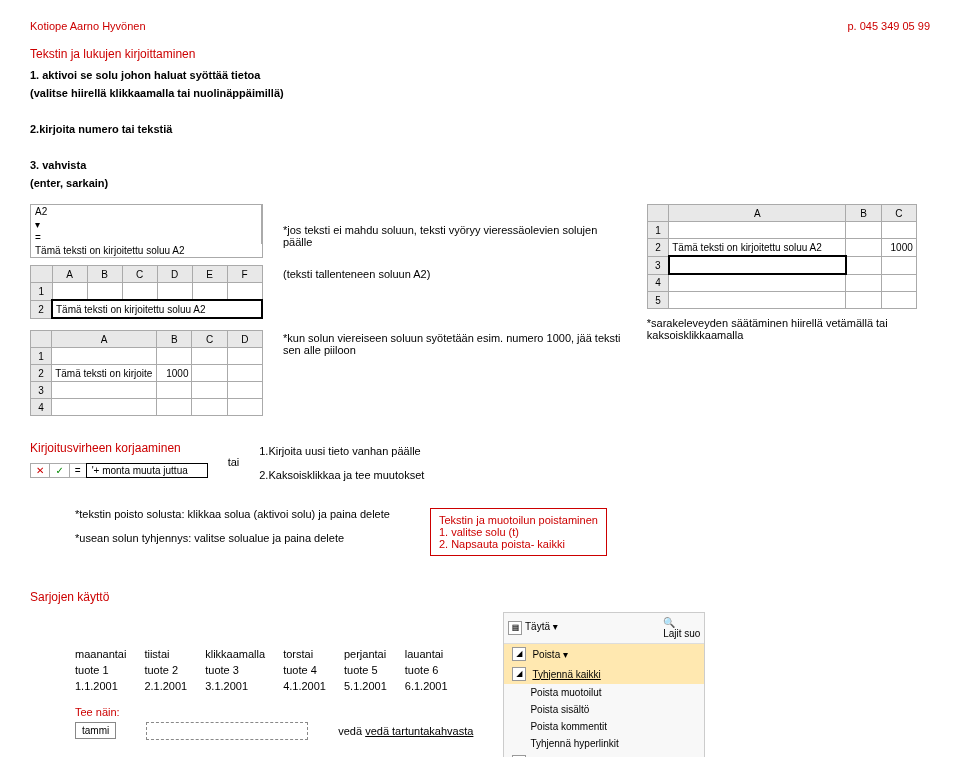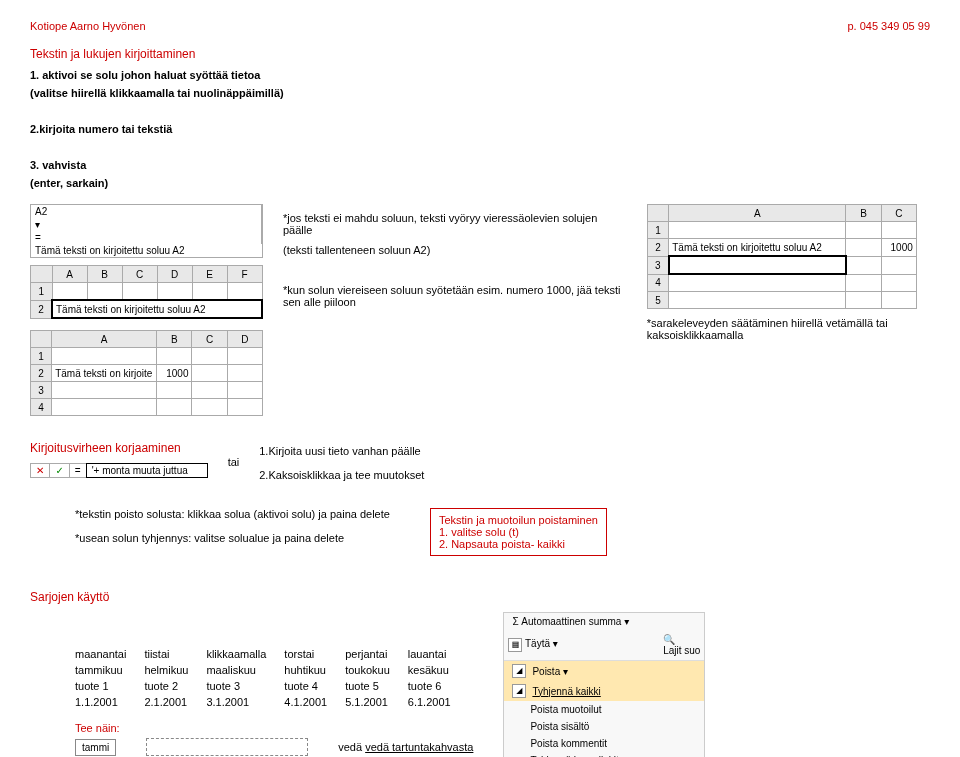--- a/index.html
+++ b/index.html
@@ -70,21 +70,21 @@
     flex-direction: column;
   }
   .formula-bar > div {
     border-right: 1px solid #aaa;
     padding: 1px 4px;
   }
   .notes-col {
     font-size: 11px;
   }
   .notes-col div {
-    margin: 8px 0;
+    margin: 20px 0;
   }
   .right-table-wrap {
     margin-left: auto;
   }
   .correction-row {
     display: flex;
     align-items: flex-start;
     gap: 20px;
     margin: 15px 0;
   }
@@ -360,28 +360,20 @@
       <tbody>
           <tr>
             <td>maanantai</td>
             <td>tiistai</td>
             <td>klikkaamalla</td>
             <td>torstai</td>
             <td>perjantai</td>
             <td>lauantai</td>
           </tr>
       <tr>
-            <td>tammikuu</td>
-            <td>helmikuu</td>
-            <td>maaliskuu</td>
-            <td>huhtikuu</td>
-            <td>toukokuu</td>
-            <td>kesäkuu</td>
-          </tr>
-      <tr>
             <td>tuote 1</td>
             <td>tuote 2</td>
             <td>tuote 3</td>
             <td>tuote 4</td>
             <td>tuote 5</td>
             <td>tuote 6</td>
           </tr>
       <tr>
             <td>1.1.2001</td>
             <td>2.1.2001</td>
@@ -396,21 +388,20 @@
     <br>
     <div style="color:#c00;font-size:11px;margin-bottom:4px">Tee näin:</div>
     <div class="tee-box">
       <span class="tammi-cell">tammi</span>
       <span class="dashed-ext"></span>
       <span>vedä <span style="text-decoration:underline">vedä tartuntakahvasta</span></span>
     </div>
   </div>
 
   <div class="menu-box">
-    <div class="menu-item">Σ Automaattinen summa ▾</div>
     <div class="menu-top">
       <span style="flex:1"><span class="micon">▦</span> <span>Täytä ▾</span></span>
       <span><span>🔍</span><br><span>Lajit suo</span></span>
     </div>
     <div class="menu-item hl">
         <span class="micon">◢</span>
         <span>Poista ▾</span>
       </div>
     <div class="menu-item hl">
         <span class="micon">◢</span>

